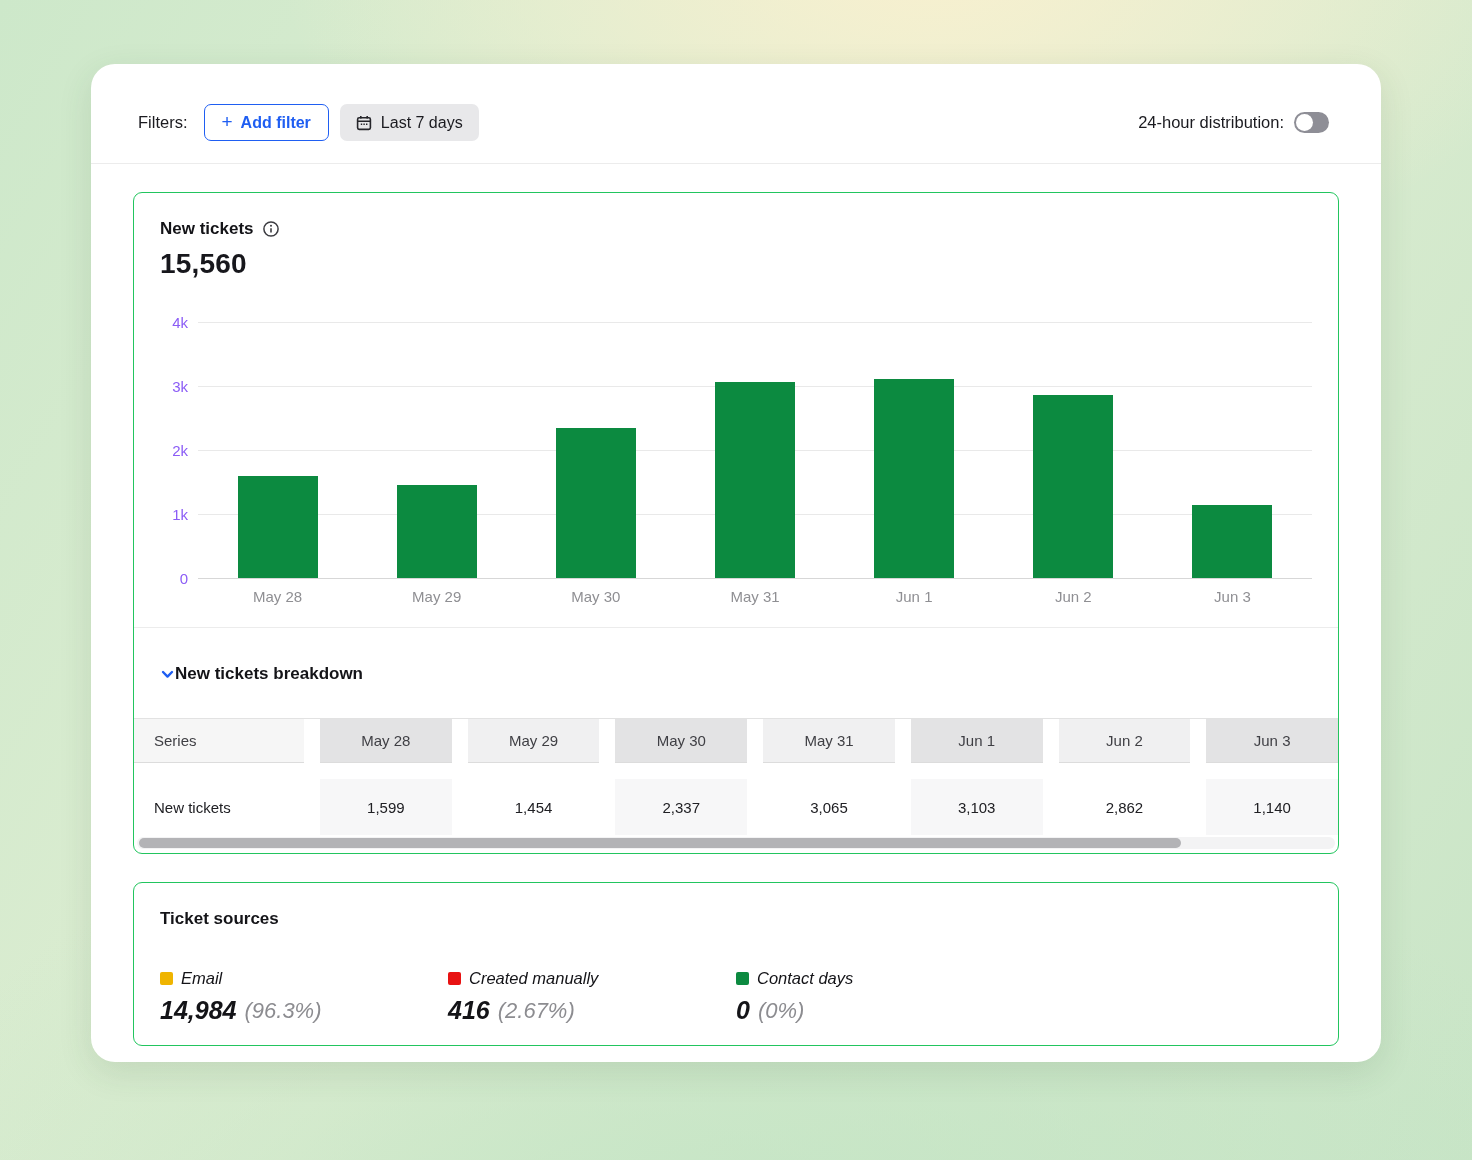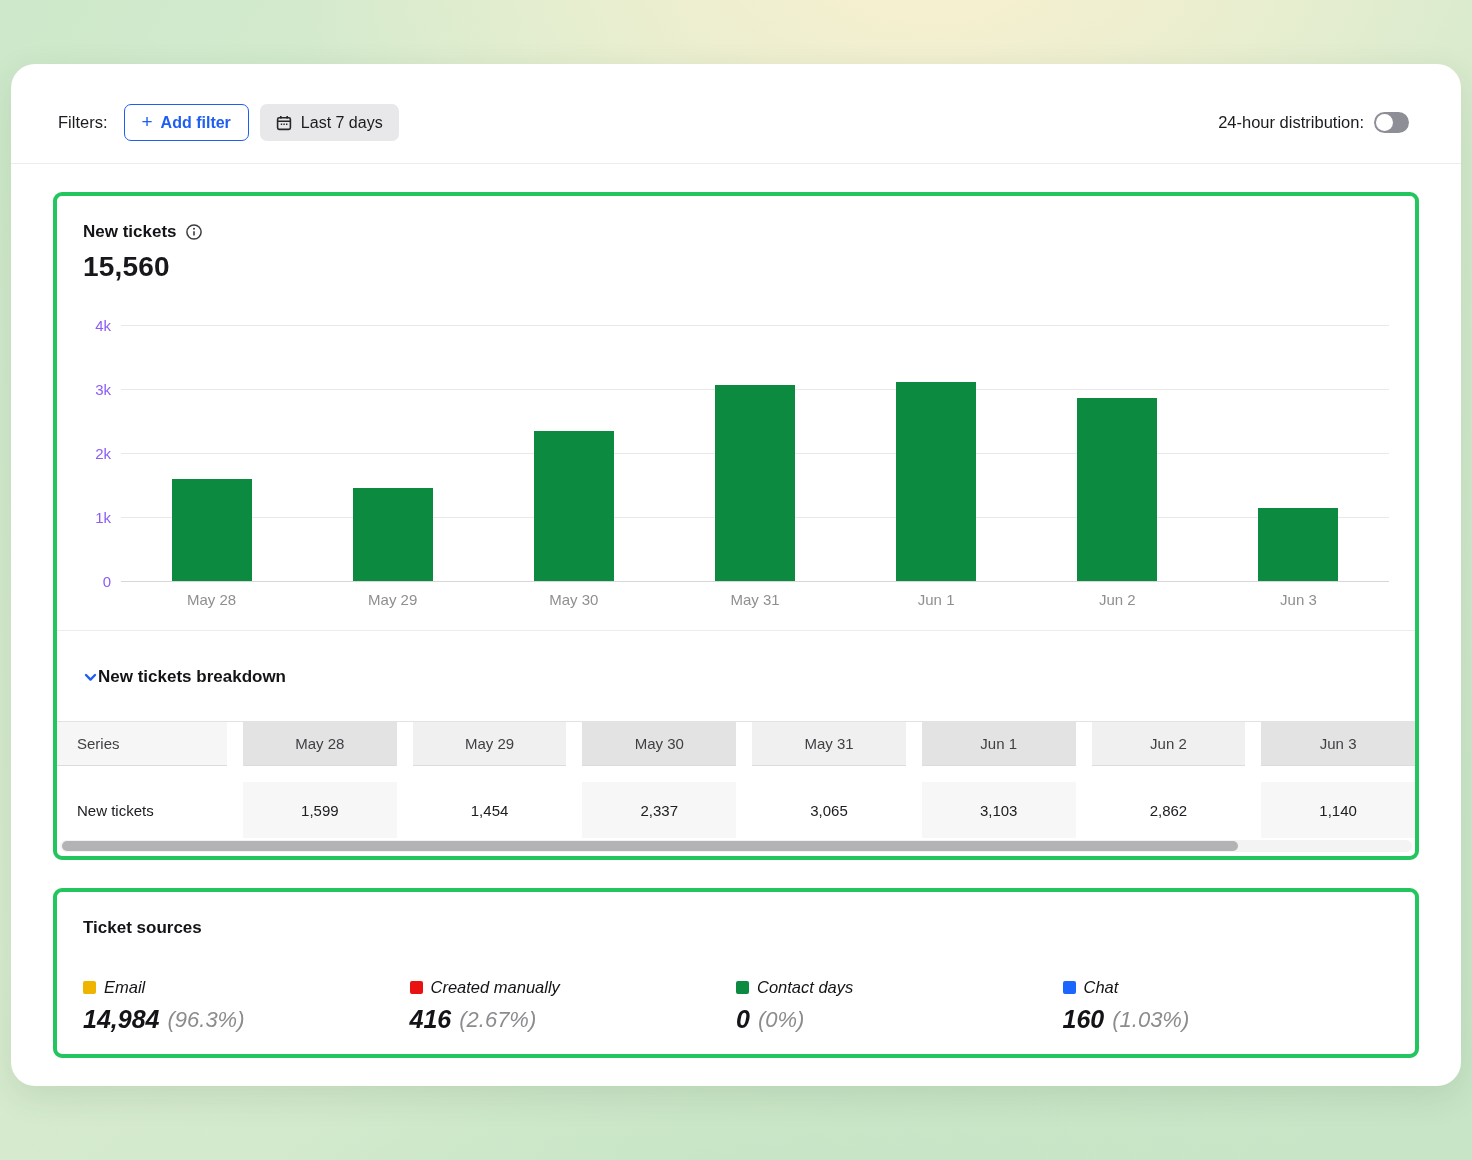--- a/index.html
+++ b/index.html
@@ -7,23 +7,23 @@
   body {
     font-family:"Liberation Sans", sans-serif;
     color:#17171c;
     background:
       radial-gradient(1050px 560px at 63% -40px, #f8f0cf 0%, rgba(248,240,207,0) 62%),
       radial-gradient(1400px 900px at 50% 120%, #bfe3c2 0%, rgba(191,227,194,0) 70%),
       linear-gradient(120deg, #cde8ca 0%, #e0eed3 45%, #c9e5c7 100%);
     overflow:hidden;
   }
   .main-card {
-    width:1450px; margin:64px auto 0; background:#fff; border-radius:24px;
+    width:1290px; margin:64px auto 0; background:#fff; border-radius:24px;
     box-shadow:0 10px 34px rgba(40,70,45,.12);
-    padding-bottom:28px; overflow:hidden;
+    padding-bottom:16px; overflow:hidden;
   }
 
   
   .filter-bar { display:flex; align-items:center; padding:40px 52px 22px 47px; }
   .filters-label { font-size:16.5px; color:#1b1b20; margin-right:16px; }
   .btn-add-filter {
     display:flex; align-items:center; gap:8px; height:37px; padding:0 17px;
     background:#fff; border:1px solid var(--blue); border-radius:7px;
     color:var(--blue); font-family:inherit; font-size:16px; font-weight:700; cursor:pointer;
   }
@@ -38,21 +38,21 @@
   .toggle {
     width:35px; height:21px; border-radius:11px; background:#8e8e96;
     position:relative; cursor:pointer; flex:0 0 auto;
   }
   .toggle .knob {
     position:absolute; left:2px; top:2px; width:17px; height:17px; border-radius:50%; background:#fff;
   }
   .top-divider { height:1px; background:#ececec; margin:0 0; }
 
   
-  .panel { border:4px solid #22c55e; border-radius:9px; margin:28px 42px 0; background:#fff; }
+  .panel { border:1px solid #22c55e; border-radius:9px; margin:28px 42px 0; background:#fff; }
   .panel-pad { padding:26px 26px 0; }
   .panel h2 { font-size:17px; font-weight:700; color:#141418; display:inline; vertical-align:middle; }
   .head-row { display:flex; align-items:center; gap:8px; }
   .total { font-size:28px; font-weight:700; margin-top:9px; letter-spacing:.2px; }
 
   
   .chart { display:flex; margin-top:42px; padding:0 26px 0 12px; }
   .y-axis { width:52px; position:relative; height:256px; flex:0 0 auto; }
   .ytick { position:absolute; right:10px; transform:translateY(-50%); font-size:15px; color:#8b5cf6; }
   .plot { flex:1; position:relative; height:256px; }
@@ -254,26 +254,16 @@
         <div class="src-item">
           <div class="src-label-row">
             <div class="swatch" style="background: rgb(12, 138, 64);"></div>
             <div class="src-label" style="display: inline;">Contact days</div>
           </div>
           <div class="src-value-row">
             <div class="src-value" style="display: inline;">0</div>
             <div class="src-pct" style="display: inline;">(0%)</div>
           </div>
         </div>
-        <div class="src-item">
-          <div class="src-label-row">
-            <div class="swatch" style="background: rgb(26, 102, 255);"></div>
-            <div class="src-label" style="display: inline;">Chat</div>
-          </div>
-          <div class="src-value-row">
-            <div class="src-value" style="display: inline;">160</div>
-            <div class="src-pct" style="display: inline;">(1.03%)</div>
-          </div>
-        </div>
       </div>
   </div>
 
 </div>
 
 </body></html>

